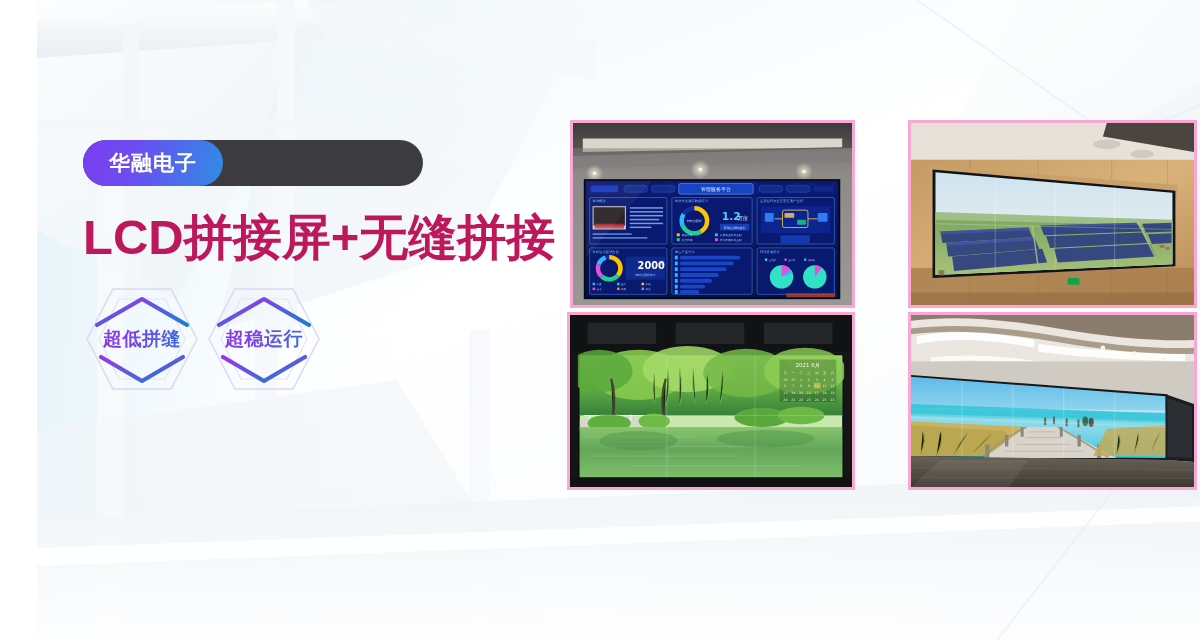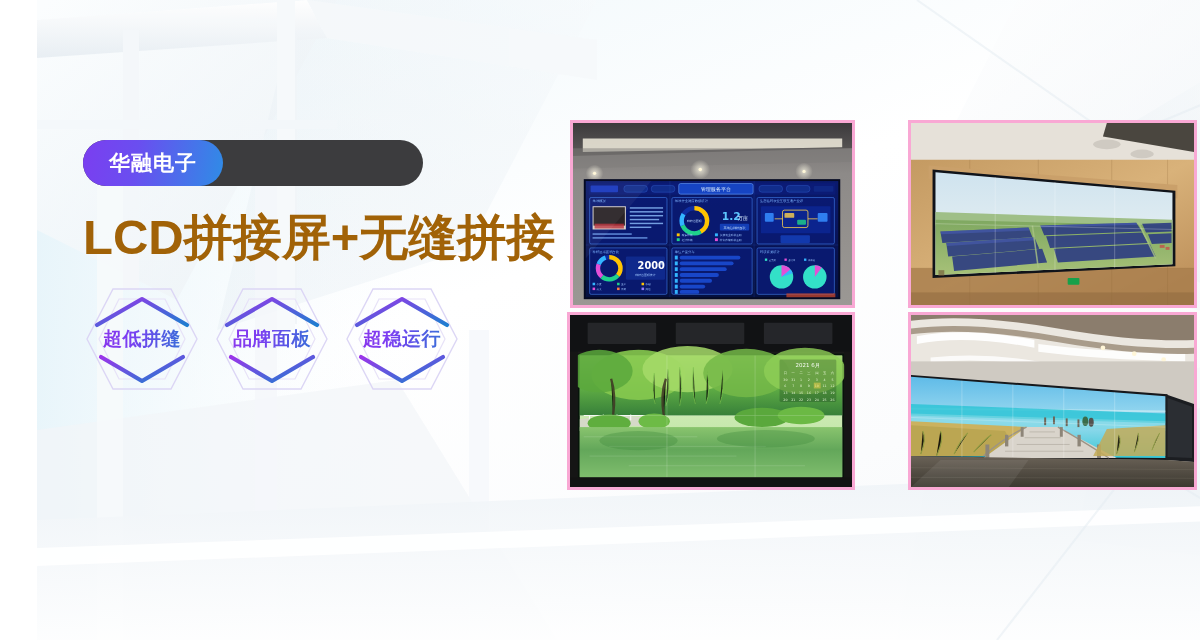--- a/index.html
+++ b/index.html
@@ -29,29 +29,29 @@
     background:linear-gradient(100deg,#7b3ef0 0%,#6a4ef0 38%,#2f8ce6 100%);
     border-radius:23px; display:flex; align-items:center; justify-content:center;
   }
   .pill-brand span { color:#fff; font-size:21px; font-weight:bold; letter-spacing:1px; }
   .pill-sub {
     position:relative; z-index:2; display:flex; align-items:center;
     height:46px; padding-left:18px; color:#f2f2f2; font-size:18px; font-weight:bold; letter-spacing:.5px;
   }
 
   .title {
-    margin-top:26px; font-size:49px; font-weight:bold; color:#a16207;
+    margin-top:26px; font-size:49px; font-weight:bold; color:#be185d;
     letter-spacing:0px; line-height:1.05; white-space:nowrap;
   }
   .subtitle {
     margin-top:14px; font-size:20px; color:#9a9ba0; letter-spacing:.2px; white-space:nowrap;
   }
 
   
-  .hexrow { margin-top:22px; display:flex; gap:12px;text-decoration:underline; }
+  .hexrow { margin-top:22px; display:flex; gap:4px;text-decoration:underline; }
   .hexwrap { position:relative; width:118px; height:108px; }
   .hexwrap svg { position:absolute; left:0; top:0; }
   .hexlabel {
     position:absolute; left:0; right:0; top:50%; transform:translateY(-50%);
     text-align:center; font-size:19px; font-weight:bold; letter-spacing:.5px;
     background:linear-gradient(95deg,#9333ea 0%,#7b3ff2 40%,#1f7fd0 100%);
     -webkit-background-clip:text; background-clip:text; color:transparent;
     -webkit-text-fill-color:transparent;
   }
 
@@ -147,29 +147,20 @@
             </linearGradient>
           </defs>
           <polygon points="30,4 88,4 114,54 88,104 30,104 4,54" fill="none" stroke="#dcd6f5" stroke-width="1.4"></polygon>
           <polygon points="36,14 82,14 102,54 82,94 36,94 16,54" fill="none" stroke="#e7e2f8" stroke-width="1.2"></polygon>
           <polyline points="14,40 59,14 104,40" fill="none" stroke="url(#cg1)" stroke-width="4.2" stroke-linecap="round" stroke-linejoin="round"></polyline>
           <polyline points="18,72 59,96 100,72" fill="none" stroke="url(#cg1)" stroke-width="4.2" stroke-linecap="round" stroke-linejoin="round"></polyline>
         </svg>
         <div class="hexlabel">超低拼缝</div>
       </div>
 
-      <div class="hexwrap">
-        <svg width="118" height="108" viewBox="0 0 118 108">
-          <polygon points="30,4 88,4 114,54 88,104 30,104 4,54" fill="none" stroke="#dcd6f5" stroke-width="1.4"></polygon>
-          <polygon points="36,14 82,14 102,54 82,94 36,94 16,54" fill="none" stroke="#e7e2f8" stroke-width="1.2"></polygon>
-          <polyline points="14,40 59,14 104,40" fill="none" stroke="url(#cg1)" stroke-width="4.2" stroke-linecap="round" stroke-linejoin="round"></polyline>
-          <polyline points="18,72 59,96 100,72" fill="none" stroke="url(#cg1)" stroke-width="4.2" stroke-linecap="round" stroke-linejoin="round"></polyline>
-        </svg>
-        <div class="hexlabel">品牌面板</div>
-      </div>
 
       <div class="hexwrap">
         <svg width="118" height="108" viewBox="0 0 118 108">
           <polygon points="30,4 88,4 114,54 88,104 30,104 4,54" fill="none" stroke="#dcd6f5" stroke-width="1.4"></polygon>
           <polygon points="36,14 82,14 102,54 82,94 36,94 16,54" fill="none" stroke="#e7e2f8" stroke-width="1.2"></polygon>
           <polyline points="14,40 59,14 104,40" fill="none" stroke="url(#cg1)" stroke-width="4.2" stroke-linecap="round" stroke-linejoin="round"></polyline>
           <polyline points="18,72 59,96 100,72" fill="none" stroke="url(#cg1)" stroke-width="4.2" stroke-linecap="round" stroke-linejoin="round"></polyline>
         </svg>
         <div class="hexlabel">超稳运行</div>
       </div>

